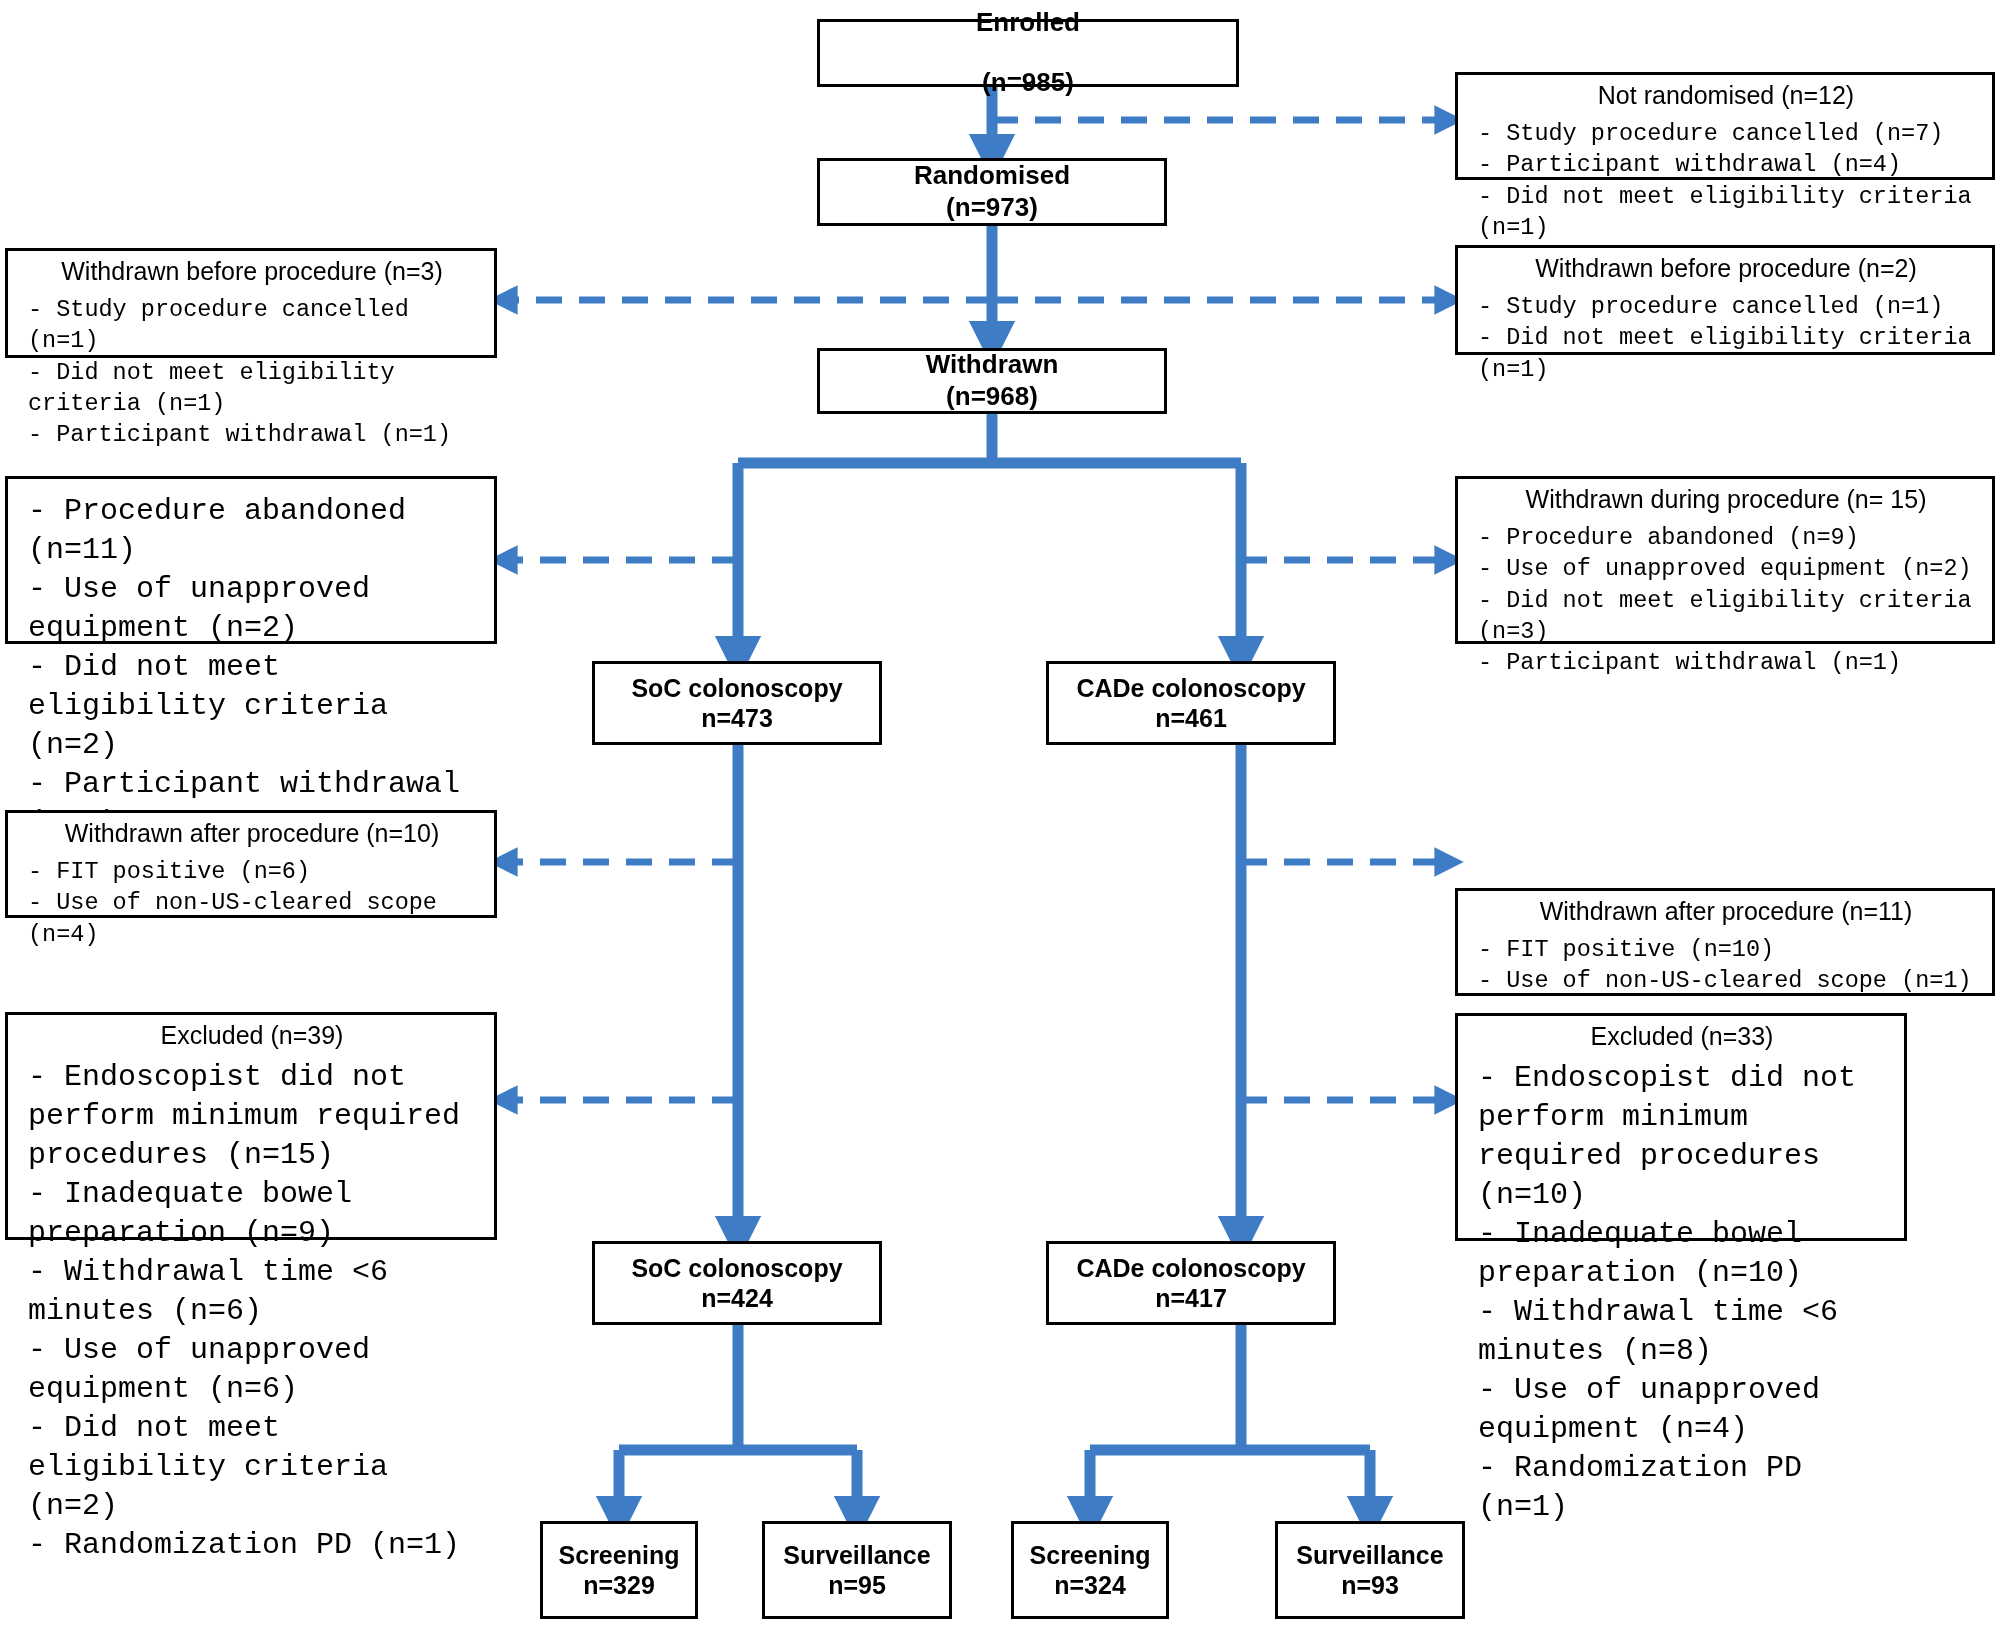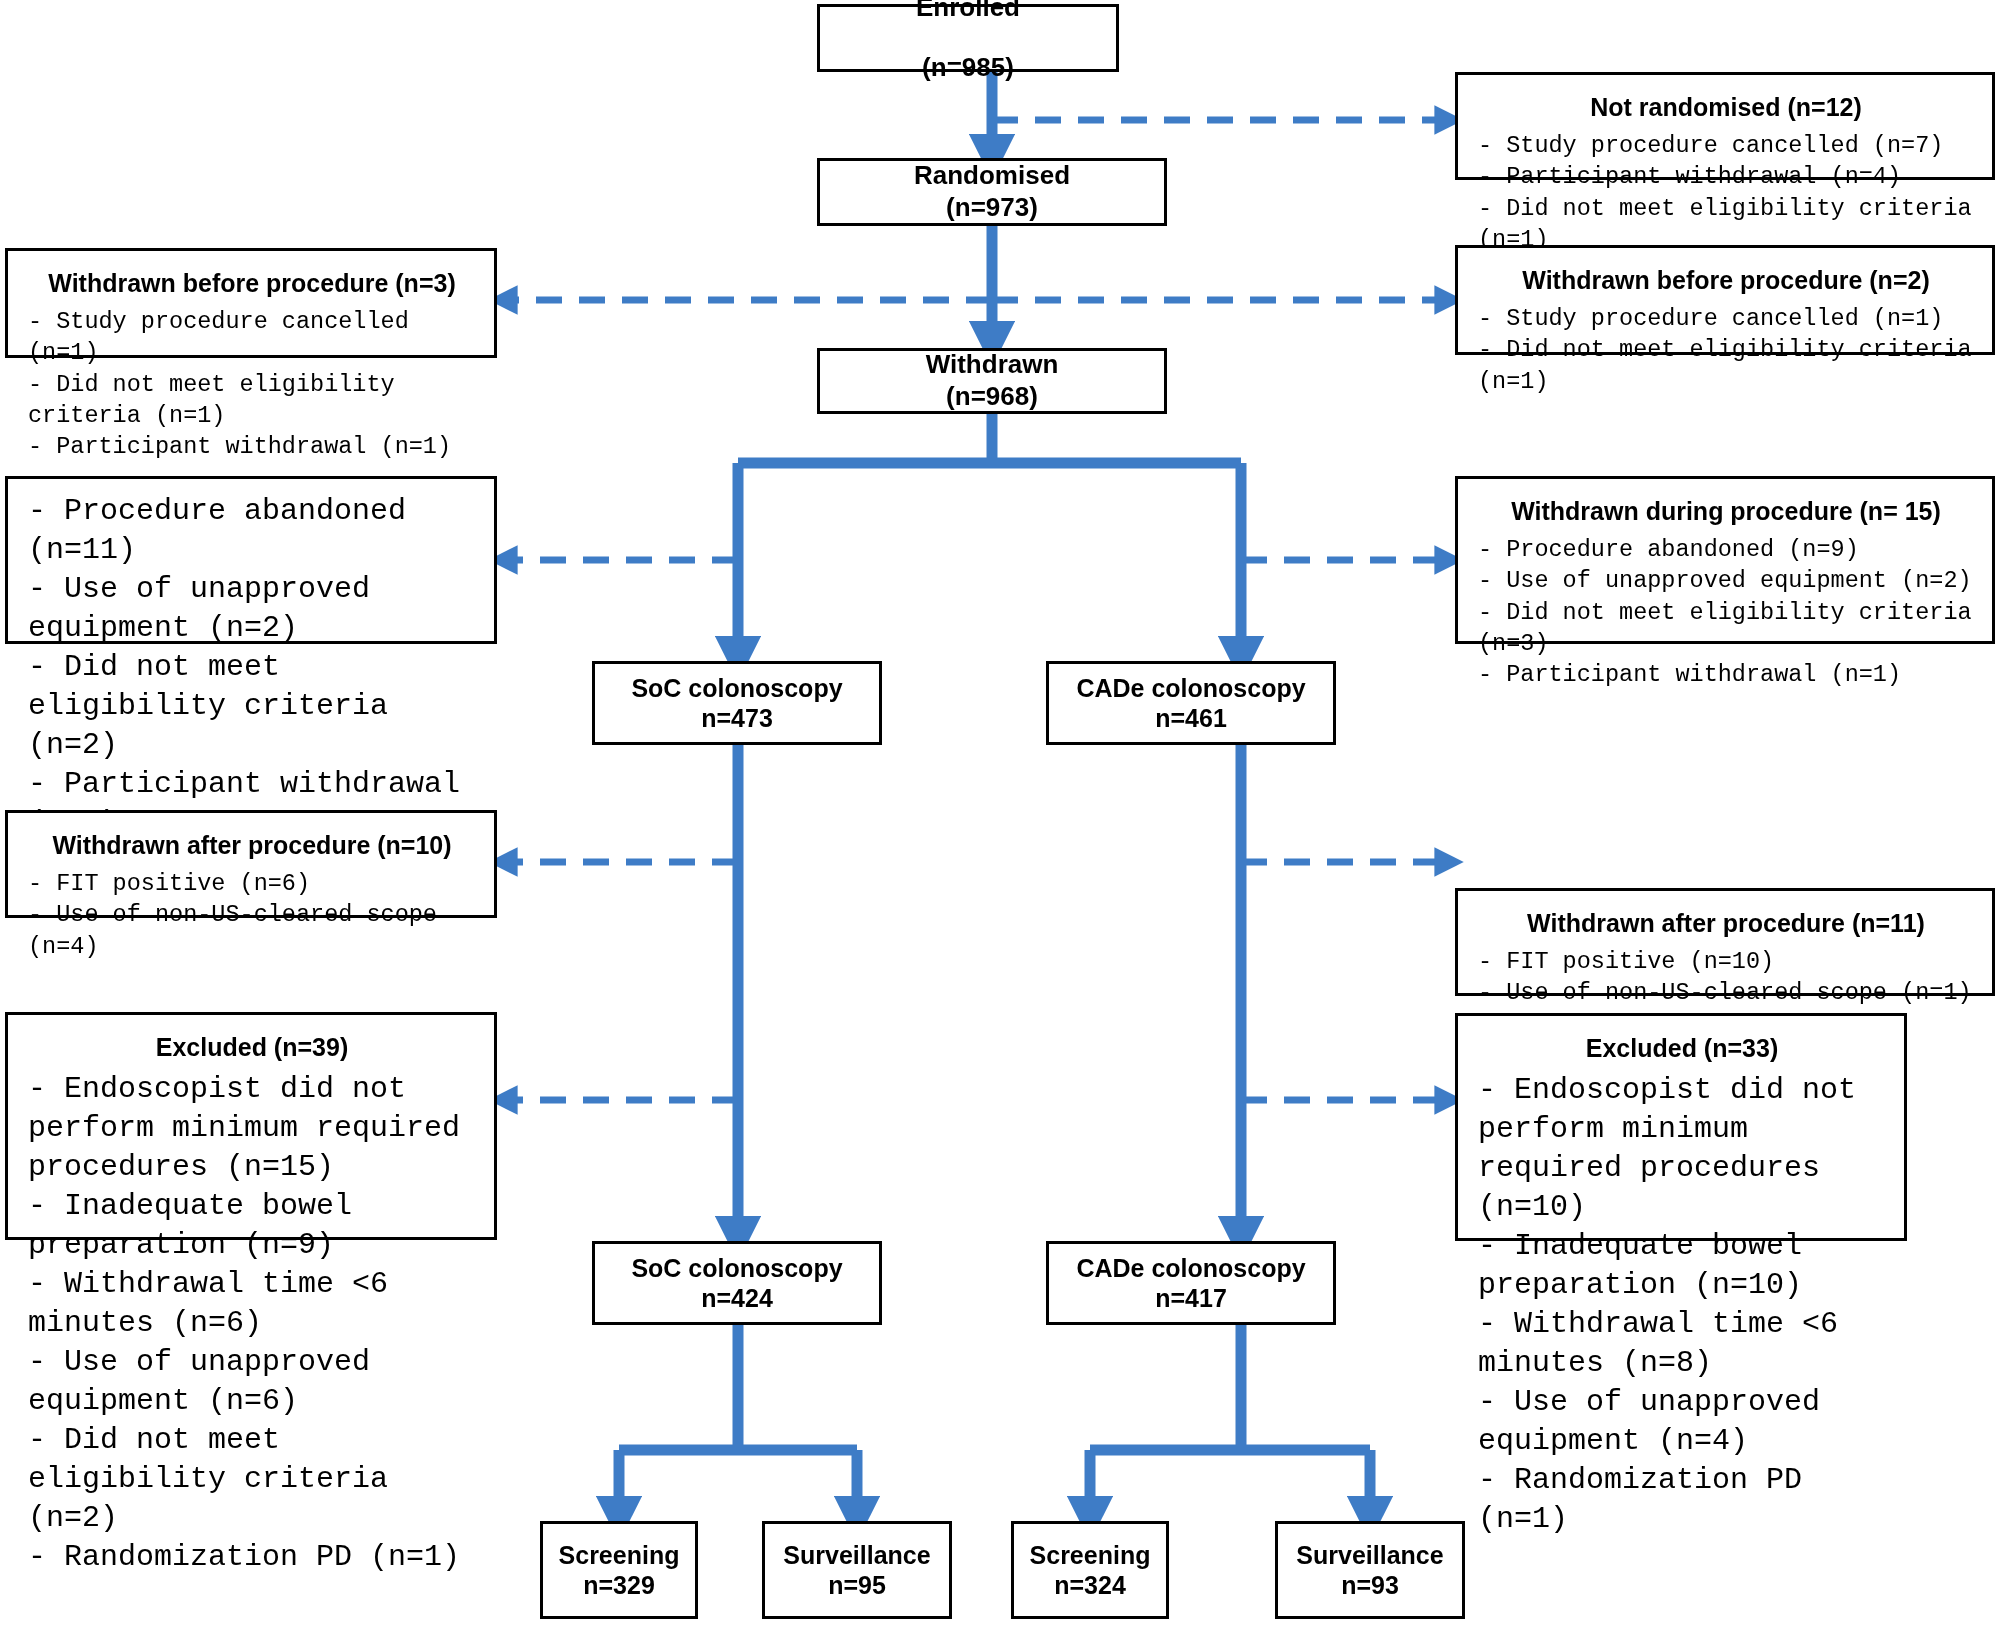--- a/index.html
+++ b/index.html
@@ -46,25 +46,24 @@
   .node.center.small {
     font-size: 25px;
   }
   .node.side {
     padding: 5px 10px 6px 12px;
     text-align: left;
   }
   .side-title {
     display: block;
     text-align: center;
-    font-weight: bold;
+    font-weight: normal;
     font-size: 25px;
     line-height: 1.2;
     margin-bottom: 1px;
-    margin-top: 12px;
   }
   .side-list {
     list-style: none;
     margin: 8px;
     padding: 0;
     font-size: 23.5px;
     line-height: 1.33;
     font-weight: normal;
     font-family: Liberation Mono, monospace;
   }
@@ -131,21 +130,21 @@
       <line x1="1241" y1="560" x2="1452" y2="560" marker-end="url(#dashArrowL)"></line>
 
       <line x1="738" y1="862" x2="500" y2="862" marker-end="url(#dashArrowL)"></line>
       <line x1="1241" y1="862" x2="1452" y2="862" marker-end="url(#dashArrowL)"></line>
 
       <line x1="738" y1="1100" x2="500" y2="1100" marker-end="url(#dashArrowL)"></line>
       <line x1="1241" y1="1100" x2="1452" y2="1100" marker-end="url(#dashArrowL)"></line>
     </g>
   </svg>
 
-  <div class="node center" style="left:817px; top:4px; width:302px; height:68px;gap:28px;">
+  <div class="node center" style="left:817px; top:19px; width:422px; height:68px;gap:28px;">
     <span class="node-line">Enrolled</span>
     <span class="node-line">(n=985)</span>
   </div>
 
   <div class="node center" style="left:817px; top:158px; width:350px; height:68px;">
     <span class="node-line">Randomised</span>
     <span class="node-line">(n=973)</span>
   </div>
 
   <div class="node center" style="left:817px; top:348px; width:350px; height:66px;">

